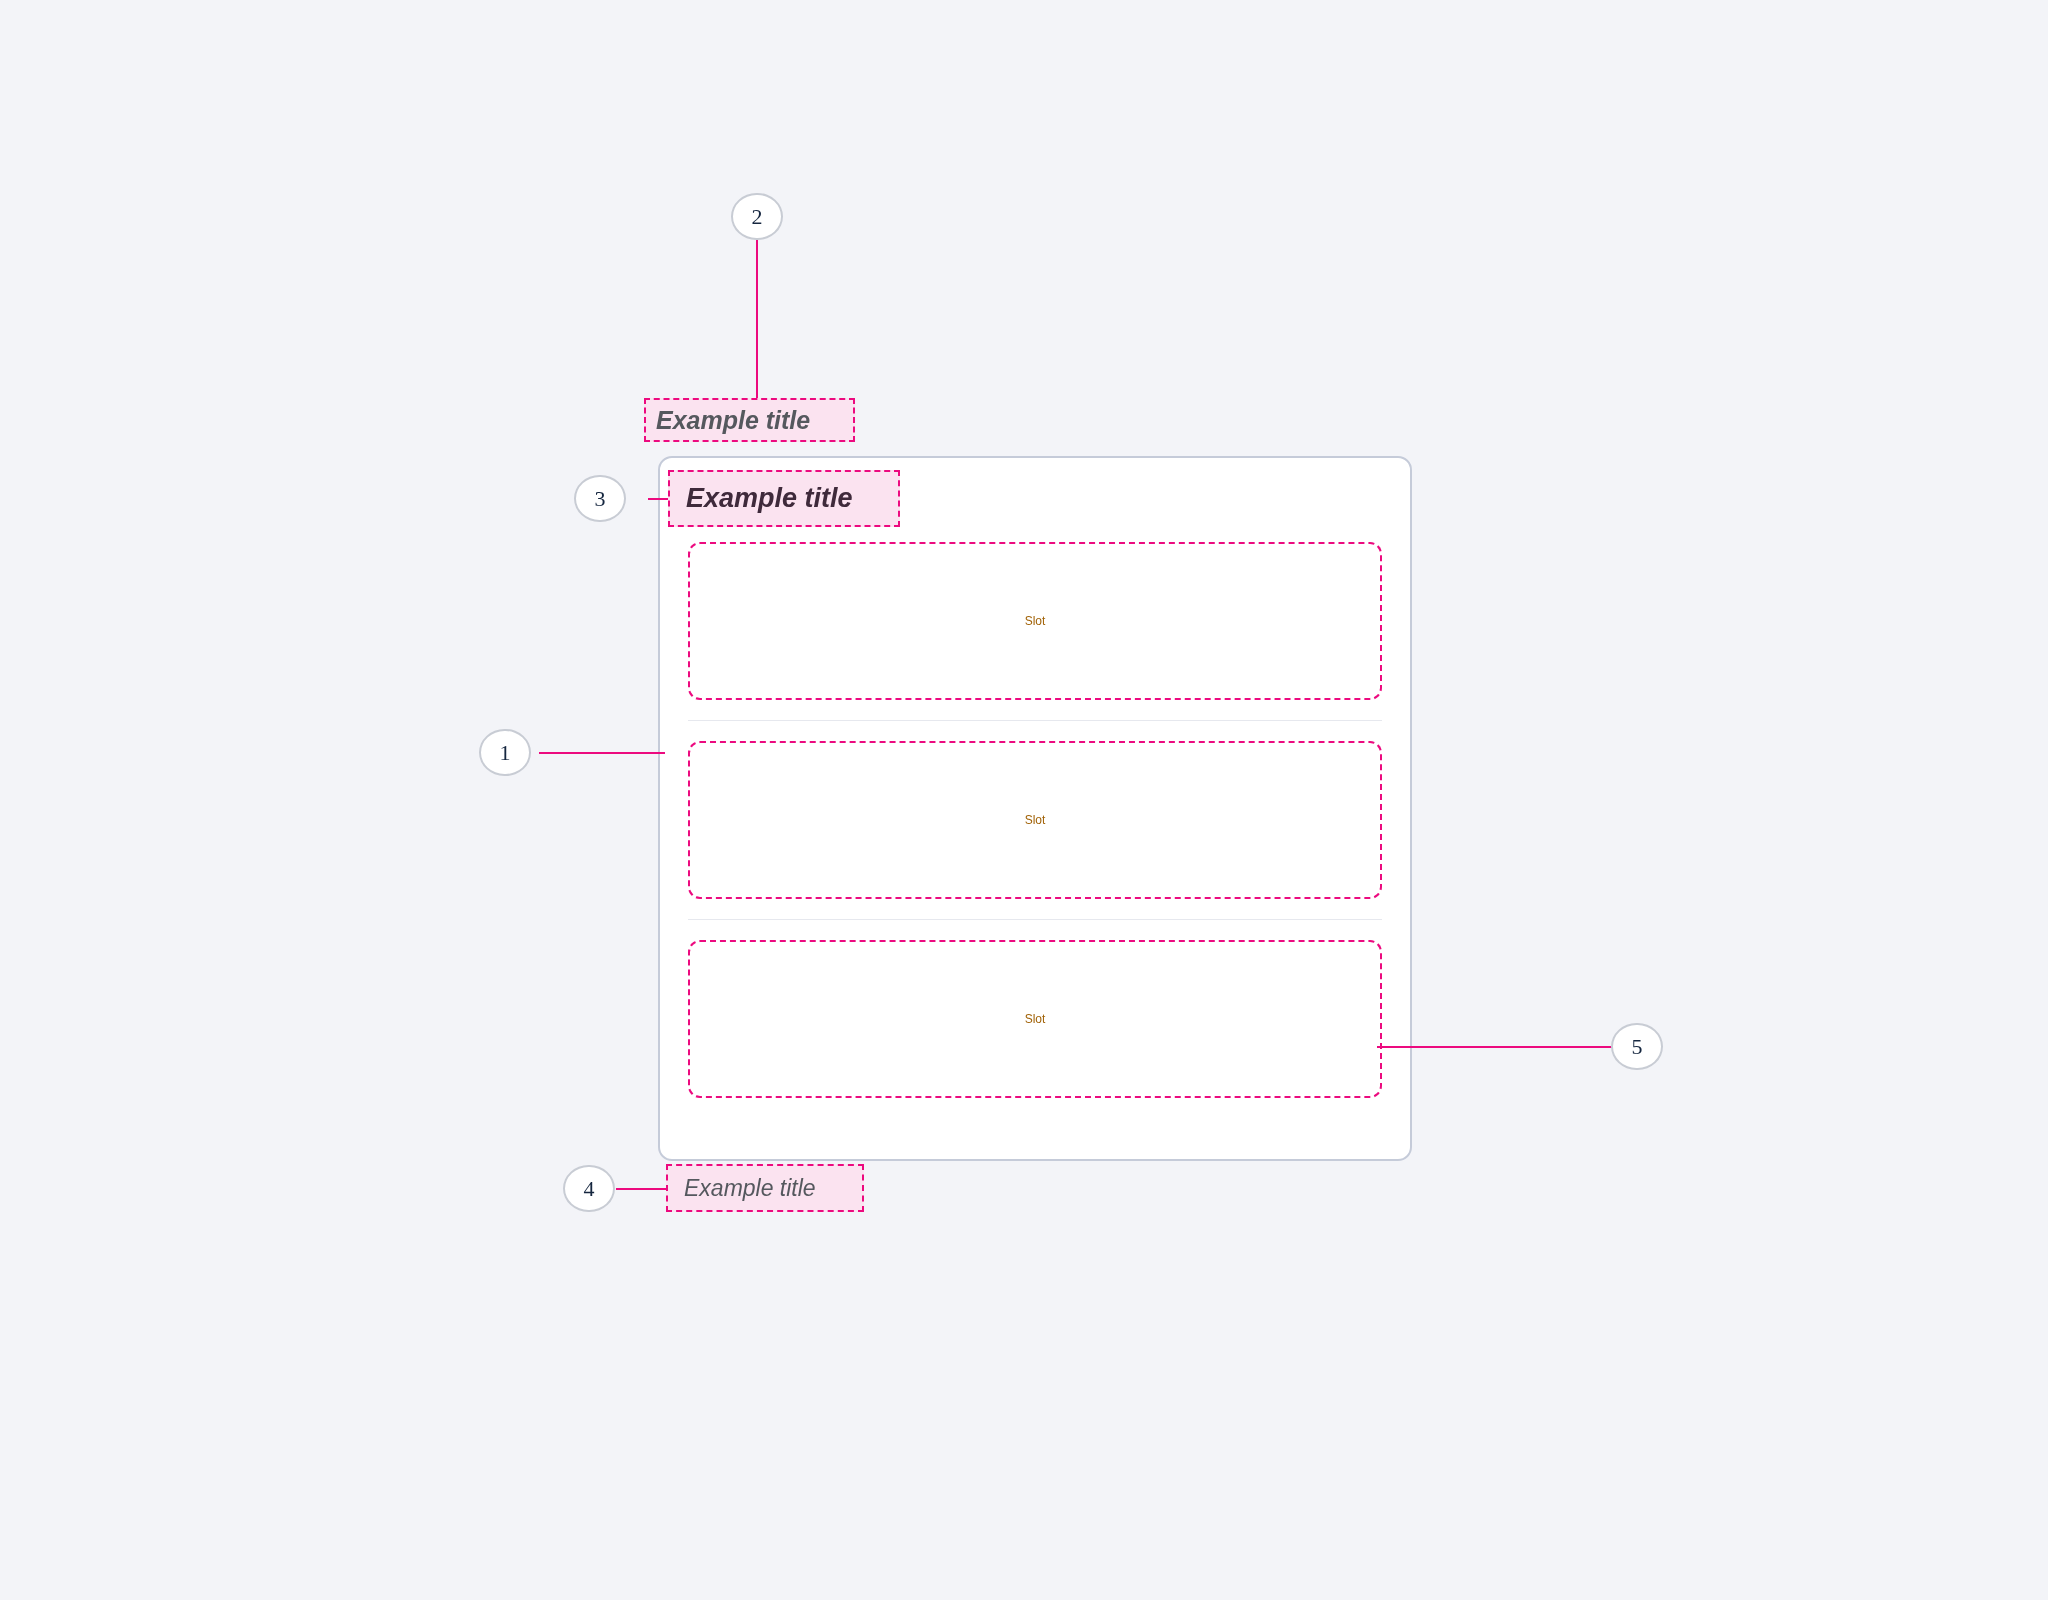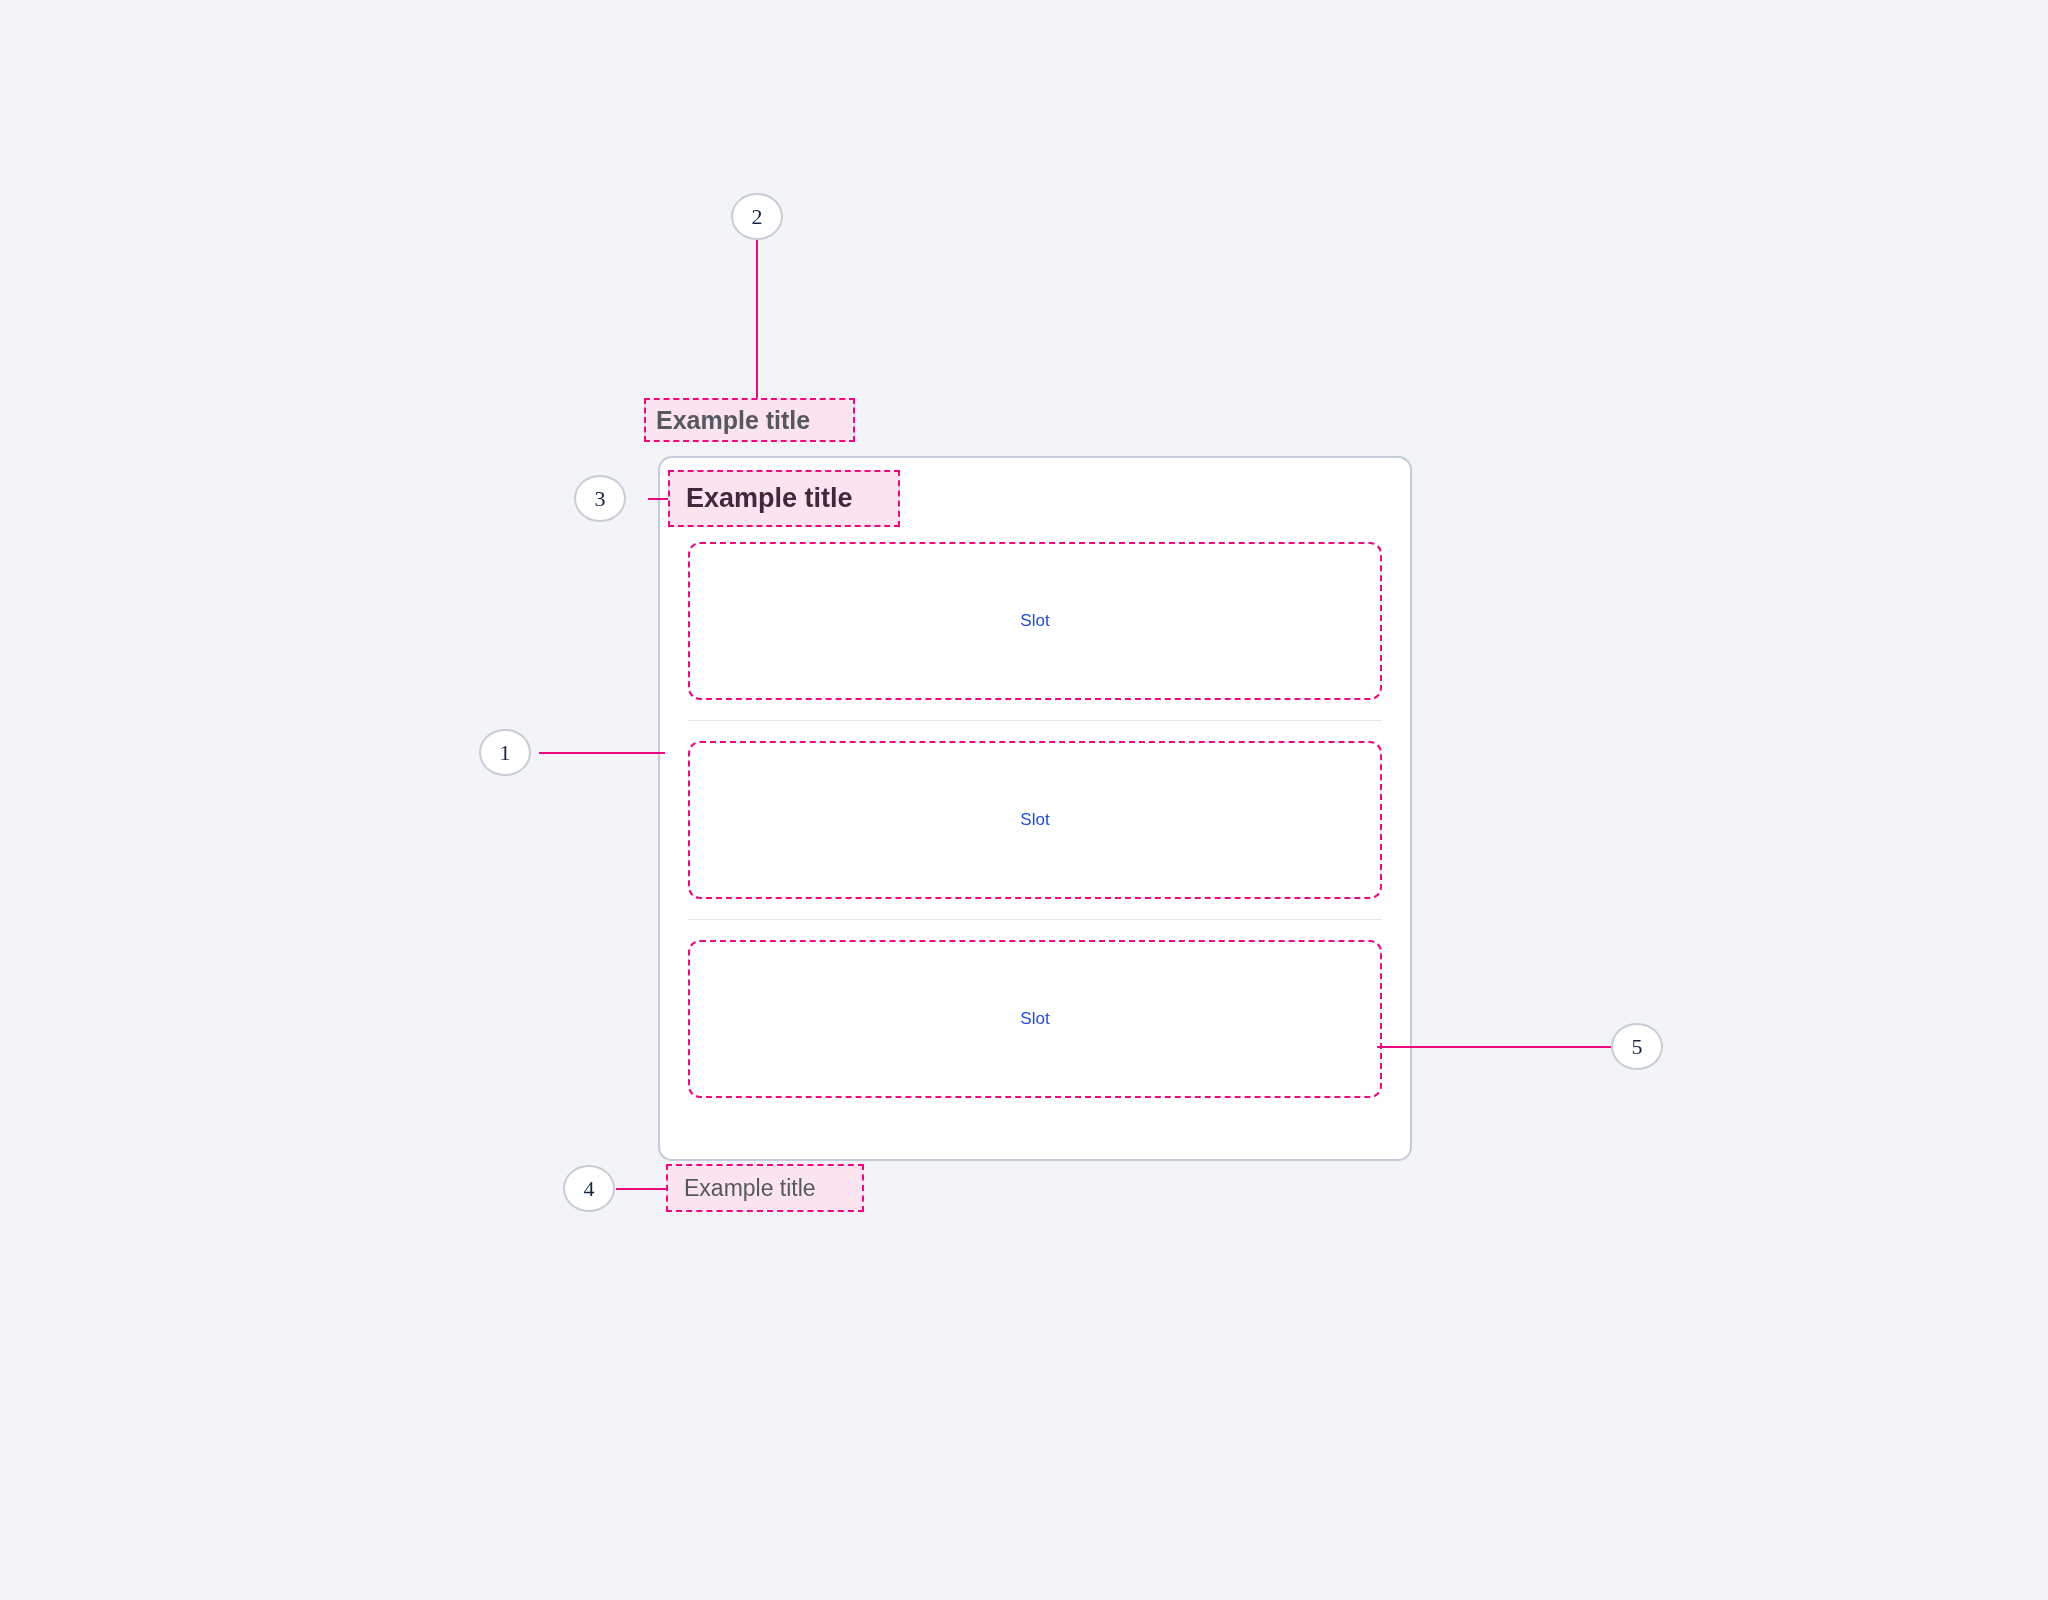--- a/index.html
+++ b/index.html
@@ -54,20 +54,21 @@
 
   
   .hl {
     position: absolute;
     background: #fbe3f0;
     border: 2px dashed #ec0a7f;
     box-sizing: border-box;
     display: flex;
     align-items: center;
     z-index: 35;
+    font-style: italic;
   }
   .hl-top-title {
     left: 644px;
     top: 398px;
     width: 211px;
     height: 44px;
     padding-left: 10px;
   }
   .hl-top-title .txt {
     font-size: 25px;
@@ -141,22 +142,22 @@
     height: 158px;
     border: 2px dashed #ec0a7f;
     border-radius: 12px;
     background: #ffffff;
     box-sizing: border-box;
     display: flex;
     align-items: center;
     justify-content: center;
   }
   .slot .slot-label {
-    font-size: 17px;
-    color: #1d4ed8;
+    font-size: 12px;
+    color: #a16207;
   }
 
   .divider {
     height: 1px;
     background: #e6e8ee;
     margin: 20px 0;
   }
 
   
   

